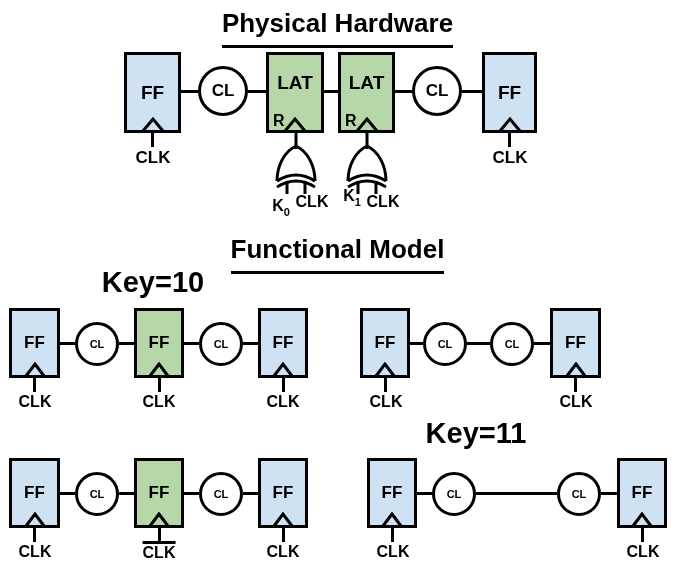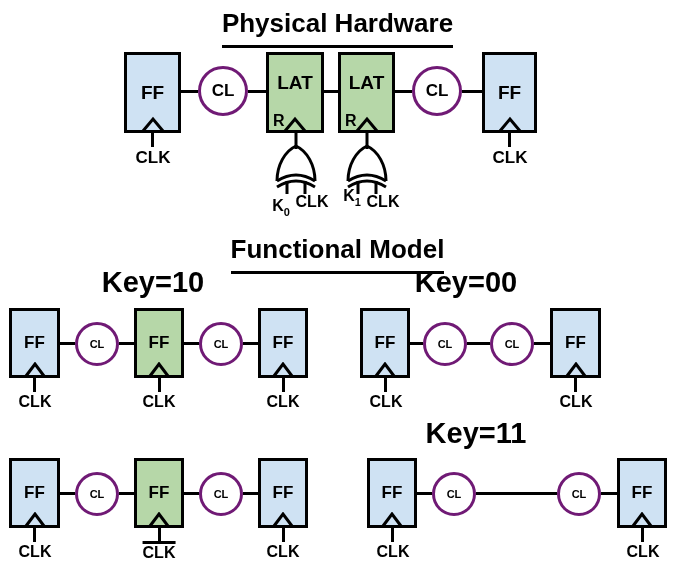--- a/index.html
+++ b/index.html
@@ -5,21 +5,21 @@
   html,body{margin:0;padding:0;background:#fff;}
   .stage{
     position:relative;width:675px;height:579px;background:#fff;overflow:hidden;
     font-family:"Liberation Sans",sans-serif;color:#000;
   }
   .title{position:absolute;left:0;width:675px;text-align:center;font-weight:bold;font-size:26px;line-height:30px;}
   .title span{border-bottom:3px solid #000;padding-bottom:7px;}
   .box{position:absolute;border:3px solid #000;box-sizing:border-box;display:flex;align-items:center;justify-content:center;font-weight:bold;}
   .blue{background:var(--ff-blue,#cfe2f3);}
   .green{background:var(--lat-green,#b6d7a8);}
-  .circle{position:absolute;border:3px solid #701a75;border-radius:50%;background:#fff;box-sizing:border-box;display:flex;align-items:center;justify-content:center;font-weight:bold;}
+  .circle{position:absolute;border:3px solid #000000;border-radius:50%;background:#fff;box-sizing:border-box;display:flex;align-items:center;justify-content:center;font-weight:bold;}
   .wire{position:absolute;background:#000;}
   .lbl{position:absolute;font-weight:bold;transform:translateX(-50%);white-space:nowrap;line-height:1.15;}
   .heading{font-size:29px;}
   .clktri{position:absolute;bottom:-2px;left:50%;transform:translateX(-50%);}
   .rlbl{position:absolute;left:4px;bottom:1px;font-size:16px;font-weight:bold;line-height:1;}
   .latpad{padding-bottom:20px;}
   .abs{position:absolute;}
   sub{font-size:11px;vertical-align:-5px;font-weight:bold;}
   .overline{display:inline-block;border-top:3px solid #000;padding-top:0;}
   .fs19{font-size:19px;} .fs17{font-size:17px;} .fs16{font-size:16px;} .fs11{font-size:11px;}
@@ -135,21 +135,20 @@
         <polyline points="2,14 11,2 20,14" fill="none" stroke="#000" stroke-width="3"></polyline>
       </svg>
   </div>
   <div class="wire" style="left:33px;top:378px;width:3px;height:14px;"></div>
   <div class="wire" style="left:158px;top:378px;width:3px;height:14px;"></div>
   <div class="wire" style="left:282px;top:378px;width:3px;height:14px;"></div>
   <div class="lbl fs16" style="left:35px;top:393px;"><span>CLK</span></div>
   <div class="lbl fs16" style="left:159px;top:393px;"><span>CLK</span></div>
   <div class="lbl fs16" style="left:283px;top:393px;"><span>CLK</span></div>
 
-  <div class="lbl heading" style="left:466px;top:266px;"><span>Key=00</span></div>
   <div class="wire" style="left:410px;top:342px;width:13px;height:3px;"></div>
   <div class="wire" style="left:467px;top:342px;width:23px;height:3px;"></div>
   <div class="wire" style="left:534px;top:342px;width:16px;height:3px;"></div>
   <div class="box blue fs17" style="left:360px;top:308px;width:50px;height:70px;">
     <span>FF</span>
     <svg class="clktri" width="22" height="15">
         <polyline points="2,14 11,2 20,14" fill="none" stroke="#000" stroke-width="3"></polyline>
       </svg>
   </div>
   <div class="circle fs11" style="left:423px;top:322px;width:44px;height:44px;">

